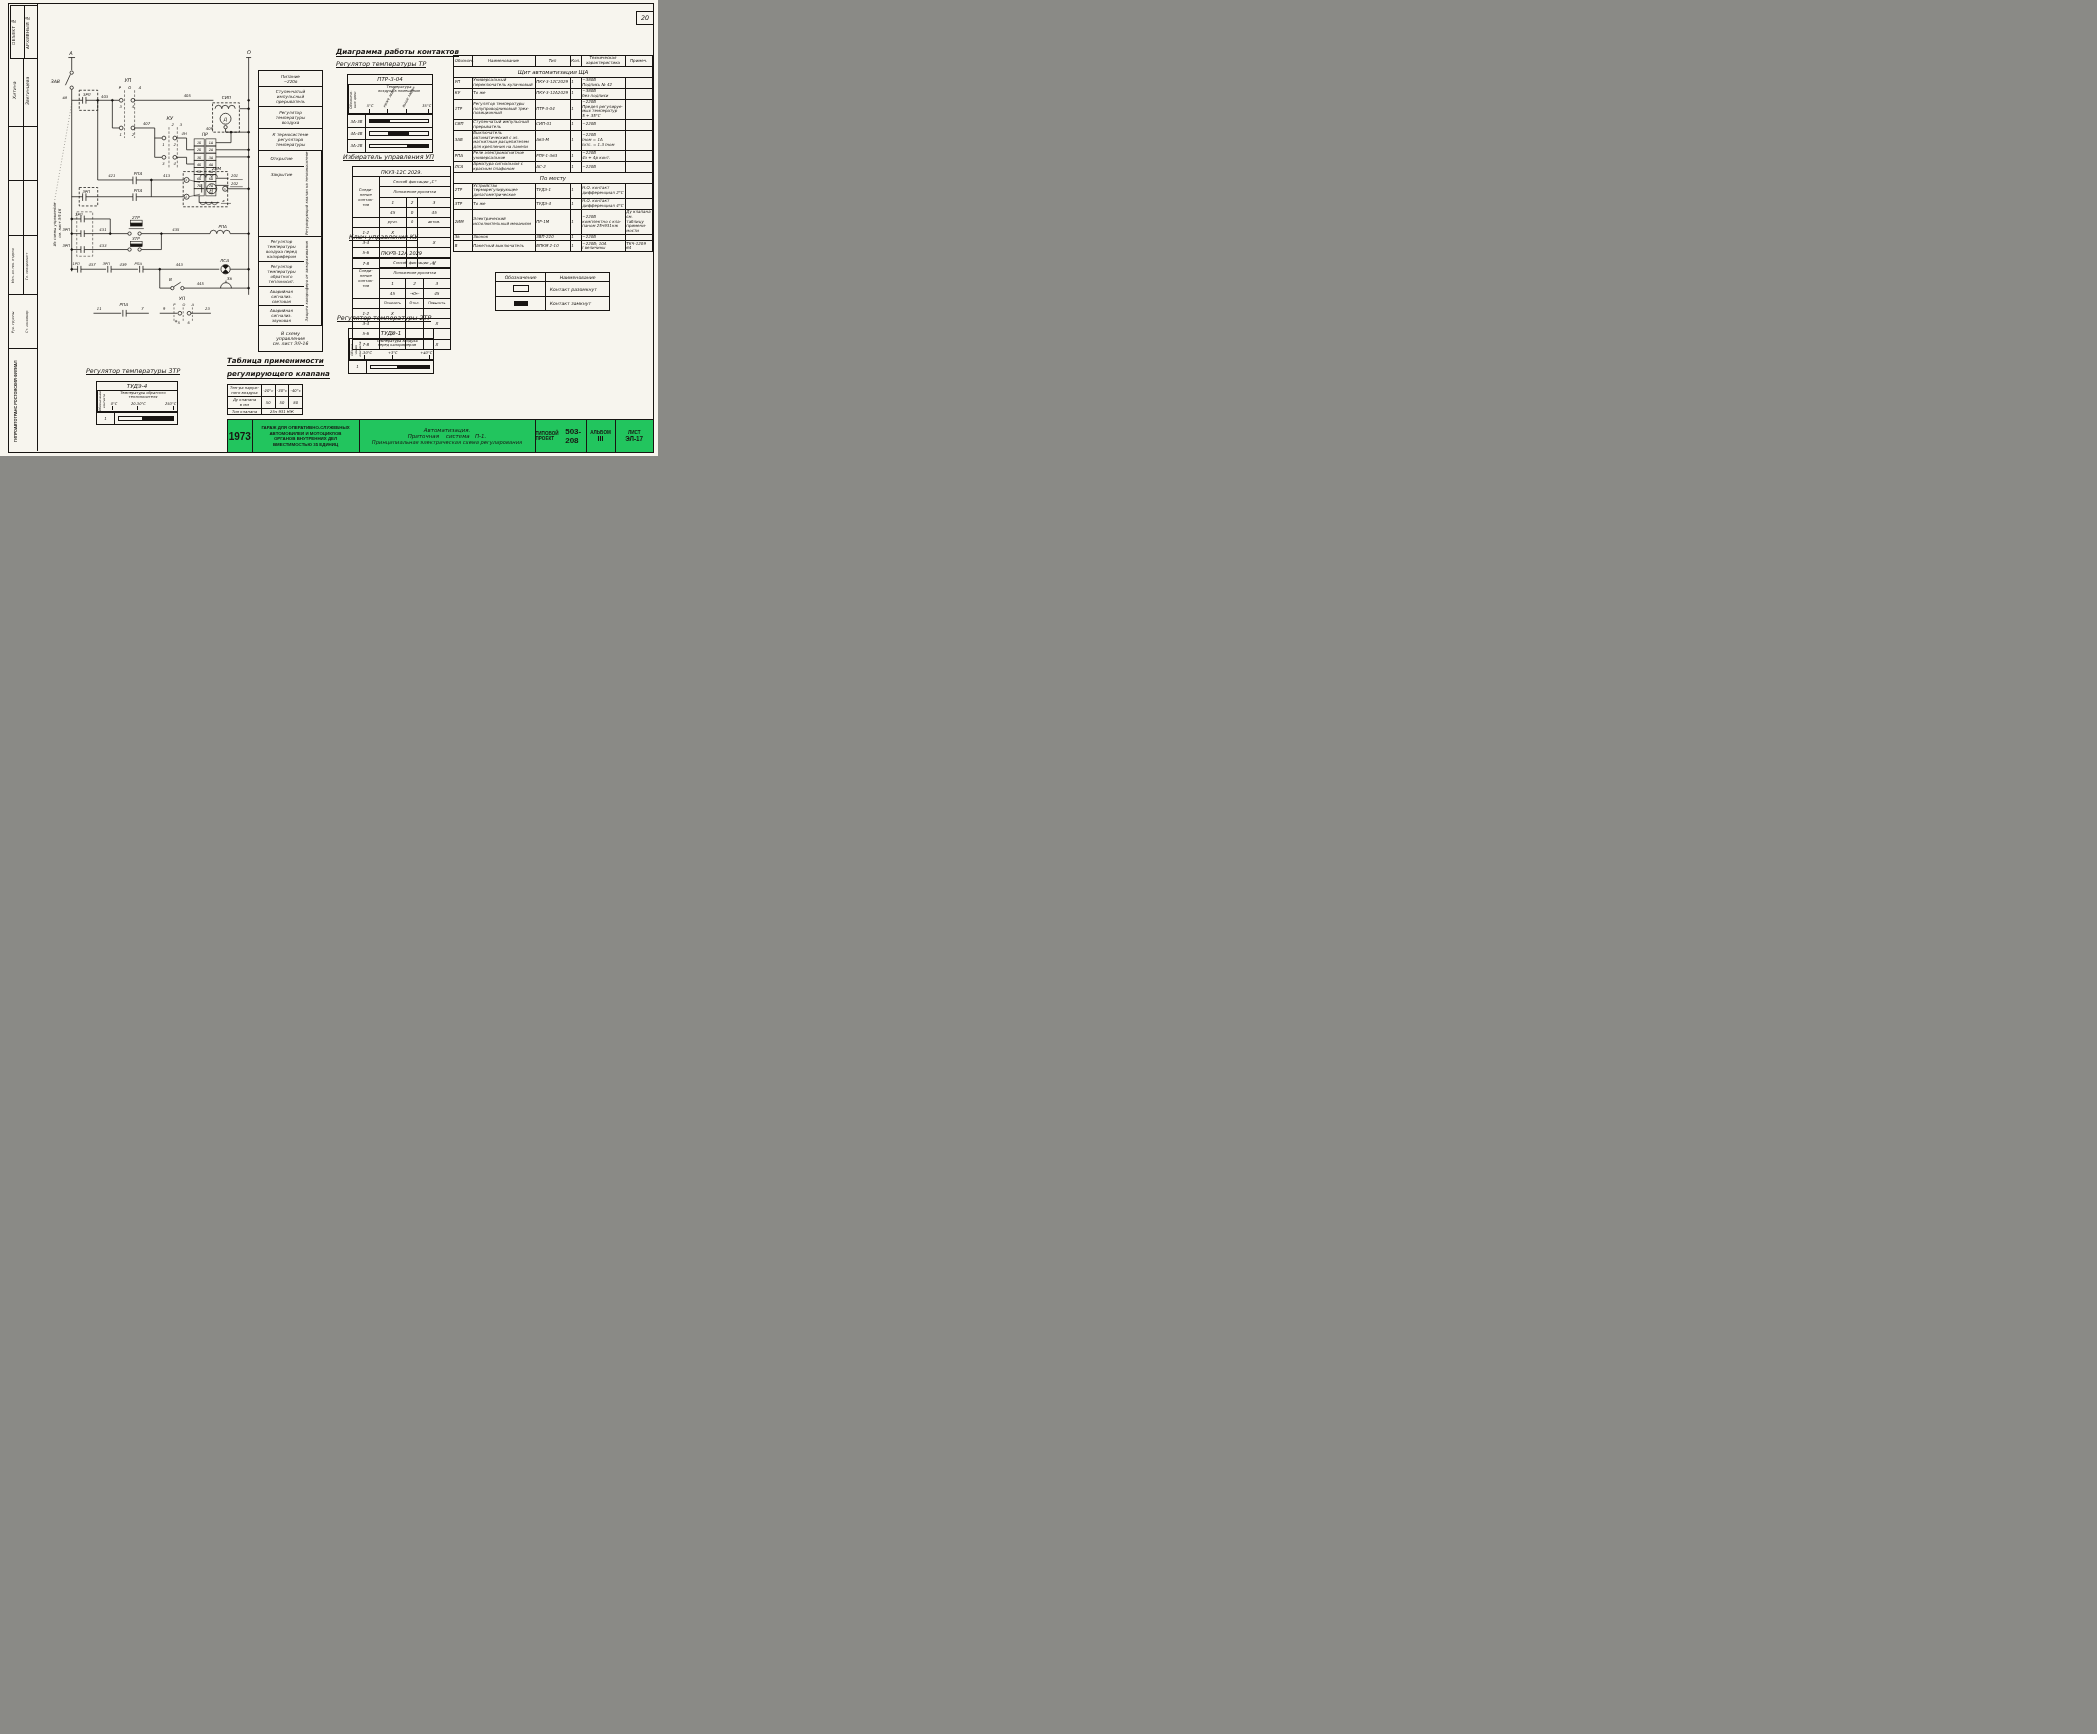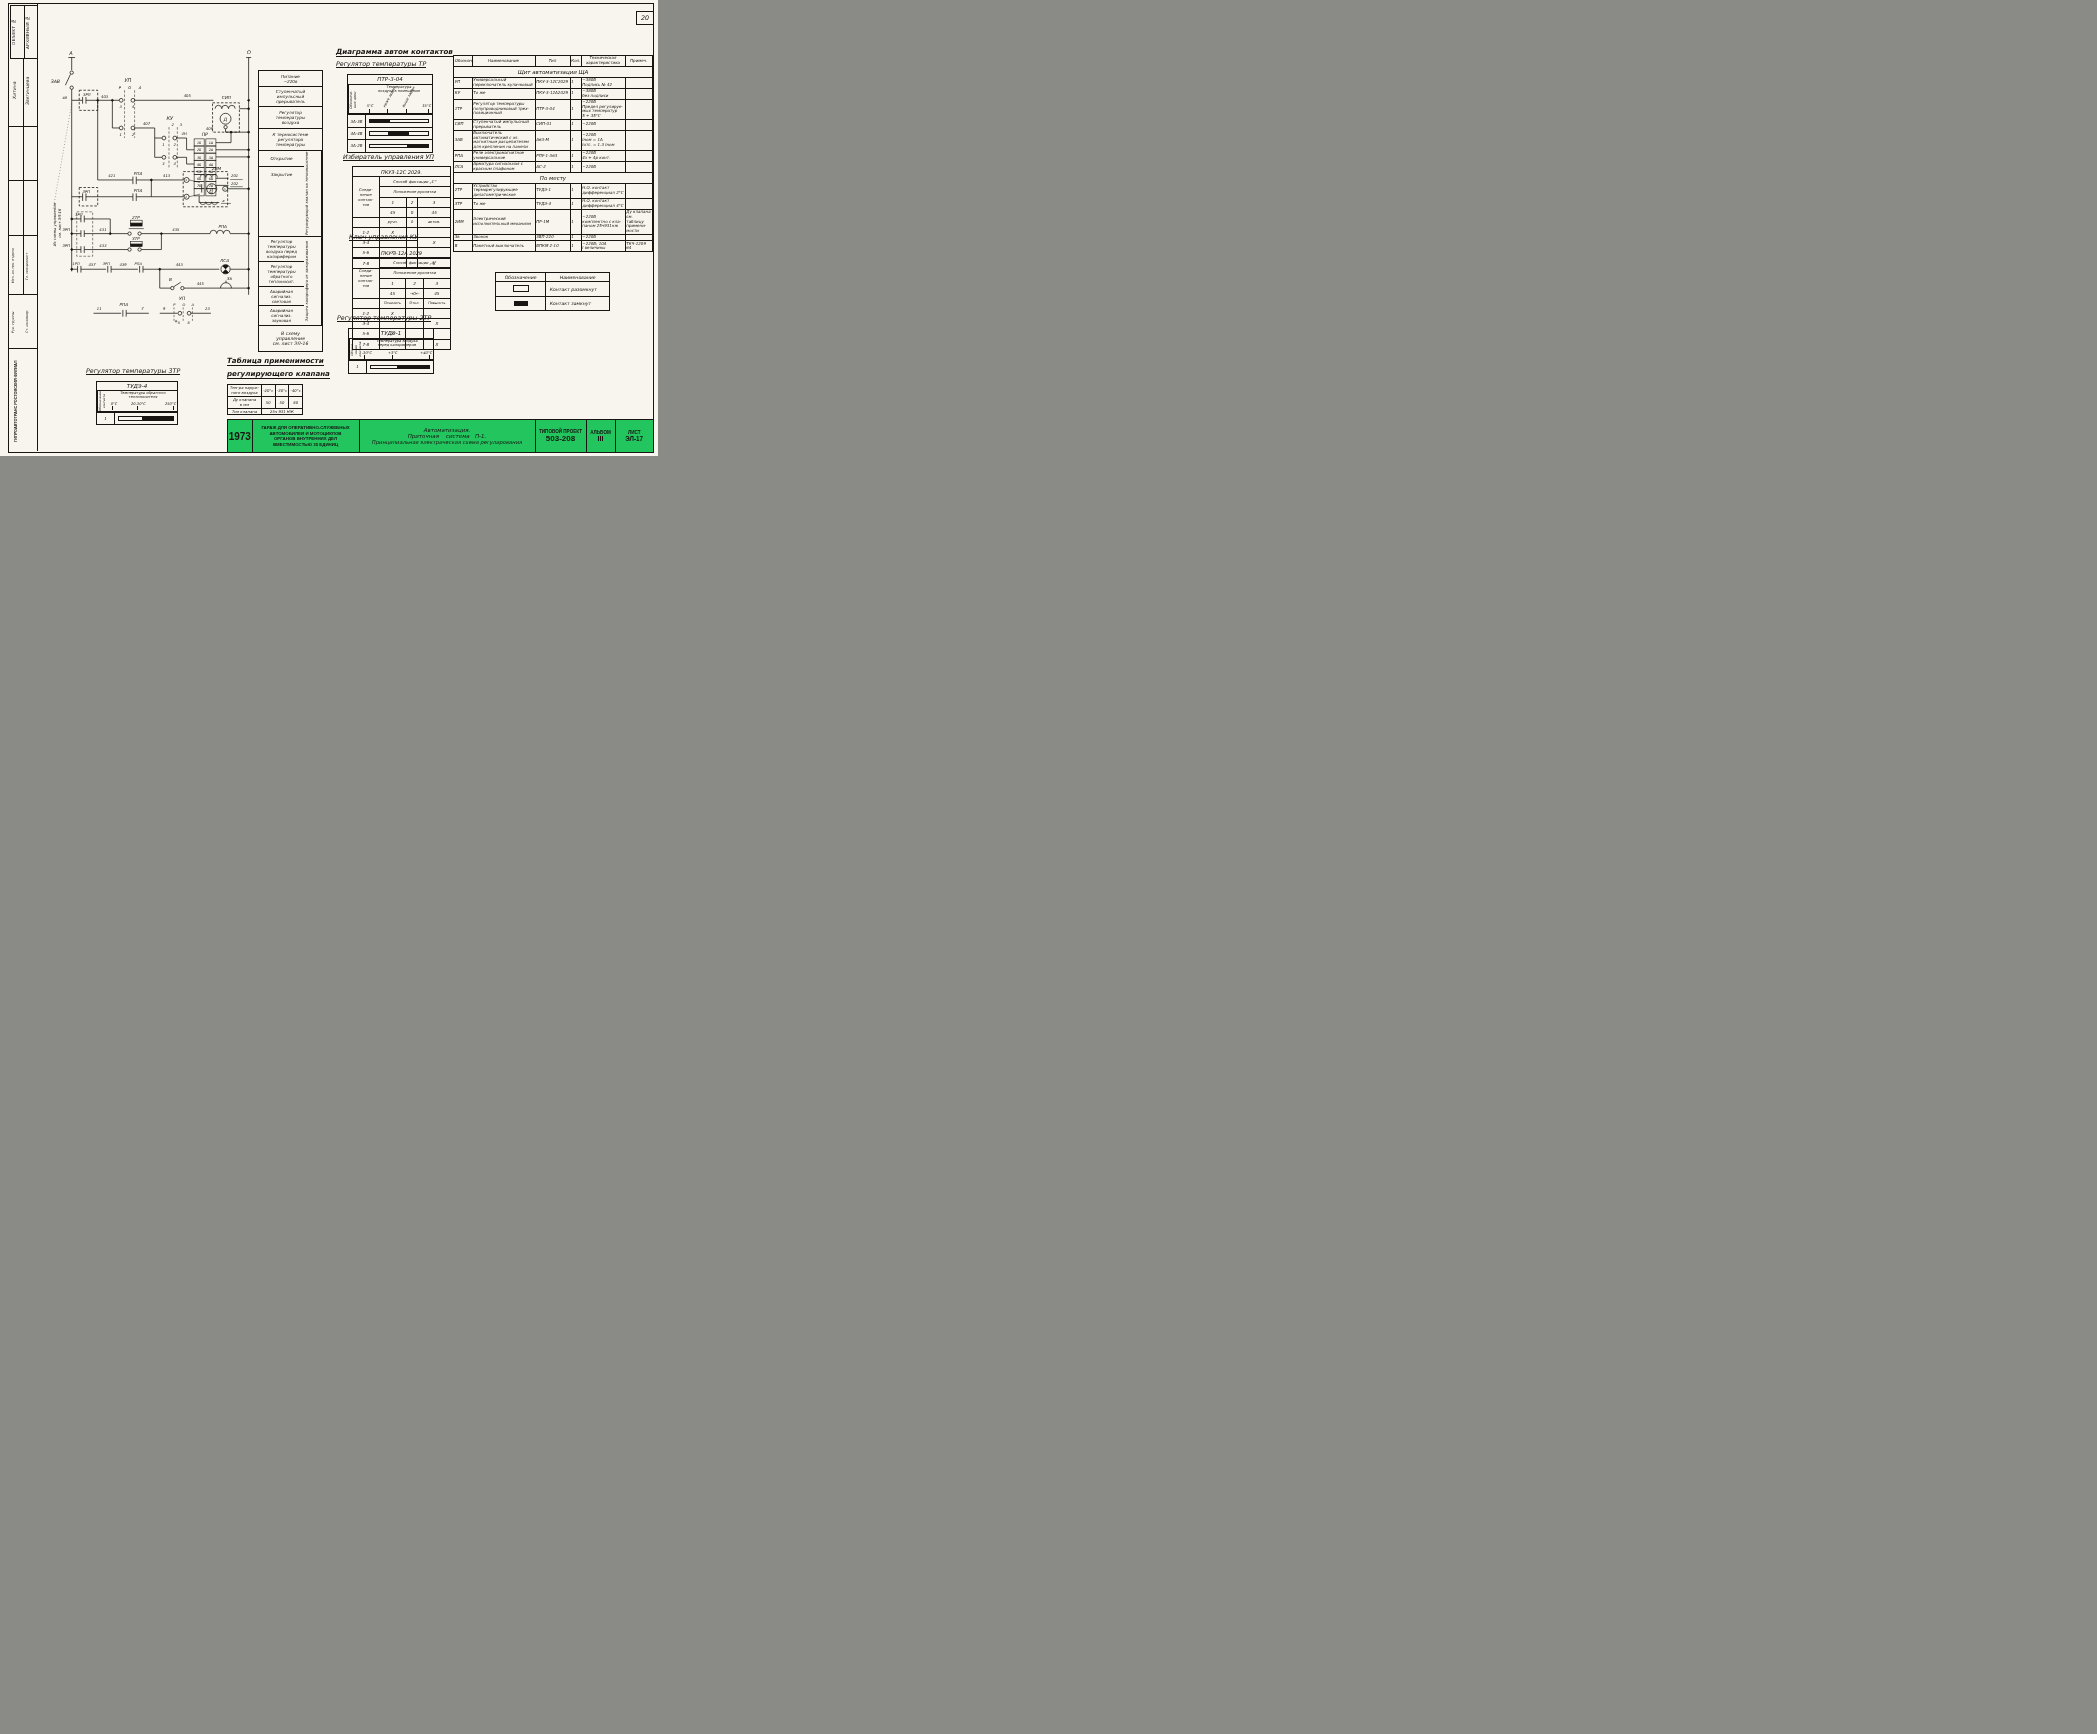--- a/index.html
+++ b/index.html
@@ -403,21 +403,21 @@
 сигнализ.
 звуковая</div>
       </div>
       <div class="vtext hand" style="width:17px;border-left:0.8px solid #181512;font-size:3.8px;padding:0.8px 0;">Защита калорифера от замораживания</div>
     </div>
     <div class="pre hand" style="font-size:4.6px;text-align:center;padding:5px 0.8px;">В схему
 управления
 см. лист ЭЛ-16</div>
   </div>
 
-  <div class="abs hand title underline" style="left:336px;top:47px;">Диаграмма автом контактов</div>
+  <div class="abs hand title underline" style="left:336px;top:47px;">Диаграмма работы контактов</div>
   <div class="abs hand underline" style="left:336px;top:60px;font-size:6.3px;">Регулятор температуры ТР</div>
   <div class="abs" style="left:347px;top:74px;width:84px;border:0.8px solid #181512;background:#f7f5ee;">
     <div class="hand" style="text-align:center;font-size:5.5px;border-bottom:0.8px solid #181512;padding:1.3px 0;">ПТР-3-04</div>
     <div style="display:flex;border-bottom:0.8px solid #181512;">
       <div class="vtext hand pre" style="width:17px;border-right:0.8px solid #181512;font-size:3.4px;">Обозначе-
 ние цепи</div>
       <div style="flex:1;">
         <div class="pre hand" style="font-size:3.6px;text-align:center;padding:0.8px 0;">Температура
 воздуха в помещении</div>
         <div class="scale">
@@ -844,21 +844,21 @@
     <div class="block" style="width:23.5px;border-right:1.3px solid #181512;display:flex;align-items:center;justify-content:center;font-size:10px;font-weight:bold;">1973</div>
     <div class="pre block" style="width:106px;border-right:1.3px solid #181512;display:flex;align-items:center;justify-content:center;text-align:center;font-size:4.4px;font-weight:bold;line-height:1.25;">ГАРАЖ ДЛЯ ОПЕРАТИВНО-СЛУЖЕБНЫХ
 АВТОМОБИЛЕЙ И МОТОЦИКЛОВ
 ОРГАНОВ ВНУТРЕННИХ ДЕЛ
 ВМЕСТИМОСТЬЮ 35 ЕДИНИЦ</div>
     <div style="width:175px;border-right:1.3px solid #181512;display:flex;flex-direction:column;align-items:center;justify-content:center;">
       <div class="hand" style="font-size:5.5px;">Автоматизация.</div>
       <div class="hand" style="font-size:5.5px;white-space:pre;">Приточная    система   П-1.</div>
       <div class="hand" style="font-size:5.2px;">Принципиальная электрическая схема регулирования</div>
     </div>
-    <div style="width:50px;border-right:1.3px solid #181512;display:flex;flex-direction:column;align-items:center;justify-content:center;">
+    <div style="width:50px;border-right:1.3px solid #181512;display:flex;flex-direction:row;align-items:center;justify-content:center;">
       <div class="block" style="font-size:4.6px;font-weight:bold;">ТИПОВОЙ ПРОЕКТ</div>
       <div class="block" style="font-size:8px;font-weight:bold;">503-208</div>
     </div>
     <div style="width:28px;border-right:1.3px solid #181512;display:flex;flex-direction:column;align-items:center;justify-content:center;">
       <div class="block" style="font-size:4.6px;font-weight:bold;">АЛЬБОМ</div>
       <div class="block" style="font-size:7.1px;font-weight:bold;">III</div>
     </div>
     <div style="flex:1;display:flex;flex-direction:column;align-items:center;justify-content:center;">
       <div class="block" style="font-size:4.6px;font-weight:bold;">ЛИСТ</div>
       <div class="block" style="font-size:6.3px;font-weight:bold;">ЭЛ-17</div>

